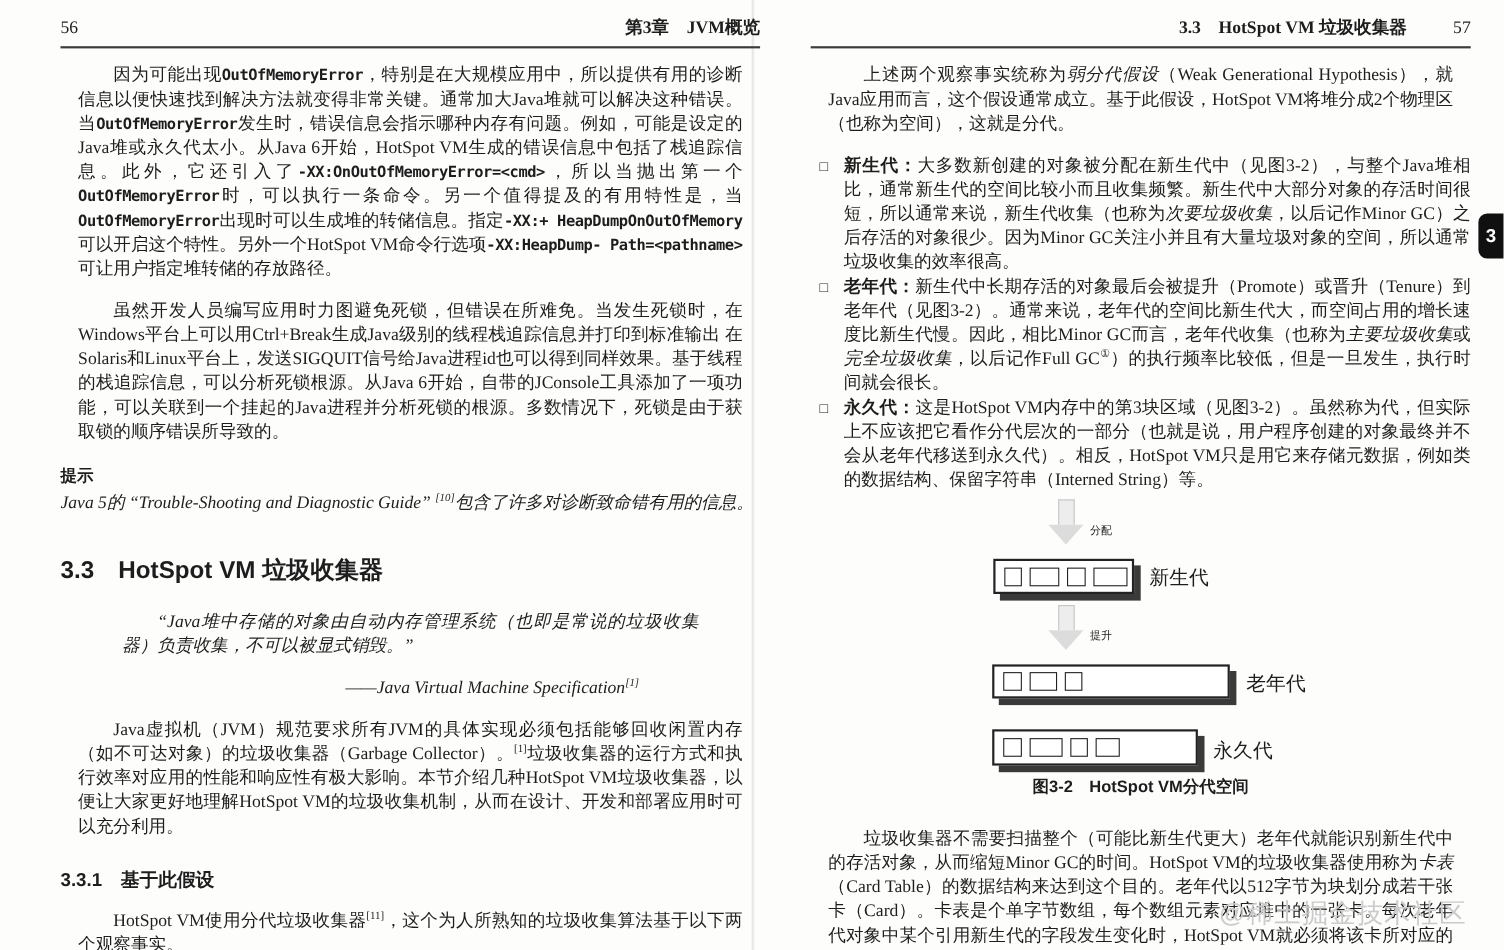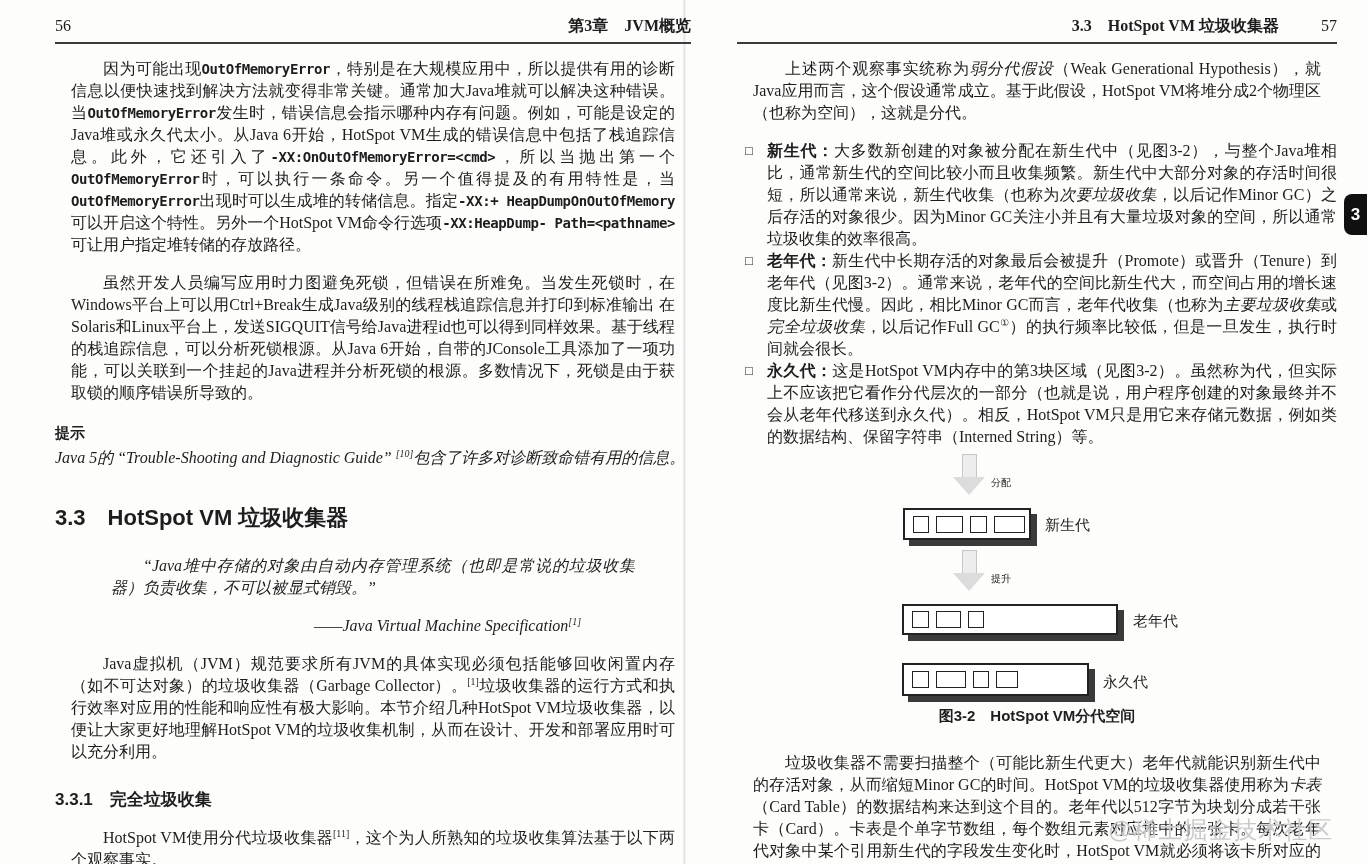--- a/index.html
+++ b/index.html
@@ -60,21 +60,21 @@
   .fig-arrow.a2{left:216px;top:96px;}
   .arrow-label{position:absolute;font-size:10px;}
   .arrow-label.al1{left:254px;top:18px;}
   .arrow-label.al2{left:254px;top:114px;}
   .mem-bar{position:absolute;background:#fff;border:2px solid #222;box-sizing:border-box;
     box-shadow:6px 6px 0 #3a3a3a;display:flex;align-items:center;gap:7px;padding-left:8px;}
   .mem-bar .cell{height:17px;border:1.8px solid #222;box-sizing:border-box;display:inline-block;}
   .mem-bar.b1{left:166px;top:54px;width:128px;height:32px;}
   .mem-bar.b2{left:165px;top:150px;width:216px;height:31px;}
   .mem-bar.b3{left:165px;top:209px;width:187px;height:33px;}
-  .bar-label{position:absolute;font-size:15px;}
+  .bar-label{position:absolute;font-size:18px;}
   .bar-label.bl1{left:308px;top:60px;}
   .bar-label.bl2{left:396px;top:156px;}
   .bar-label.bl3{left:366px;top:217px;}
   .fig-caption{position:absolute;left:110px;width:380px;top:251px;text-align:center;
     font-family:"Liberation Sans","DejaVu Sans",sans-serif;font-weight:bold;font-size:15px;}
 
   .chapter-tab{position:absolute;right:0;top:194px;width:23px;height:41px;background:#101010;
     color:#fff;border-radius:8px 0 0 8px;display:flex;align-items:center;justify-content:center;
     font-family:"Liberation Sans","DejaVu Sans",sans-serif;font-weight:bold;font-size:17px;}
   .watermark{position:absolute;left:1108px;top:814px;font-size:24px;color:#cbcbcb;
@@ -102,21 +102,21 @@
 
     <h2>3.3　HotSpot VM 垃圾收集器</h2>
 
     <div class="quote">
       <p class="indent"><span>“Java堆中存储的对象由自动内存管理系统（也即是常说的垃圾收集器）负责收集，不可以被显式销毁。”</span></p>
       <p class="attribution"><span>——Java Virtual Machine Specification</span><span class="sup">[1]</span></p>
     </div>
 
     <p class="indent"><span>Java虚拟机（JVM）规范要求所有JVM的具体实现必须包括能够回收闲置内存（如不可达对象）的垃圾收集器（Garbage Collector）。</span><span class="sup">[1]</span><span>垃圾收集器的运行方式和执行效率对应用的性能和响应性有极大影响。本节介绍几种HotSpot VM垃圾收集器，以便让大家更好地理解HotSpot VM的垃圾收集机制，从而在设计、开发和部署应用时可以充分利用。</span></p>
 
-    <h3>3.3.1　完全垃圾收集</h3>
+    <h3>3.3.1　基于此假设</h3>
 
     <p class="indent"><span>HotSpot VM使用分代垃圾收集器</span><span class="sup">[11]</span><span>，这个为人所熟知的垃圾收集算法基于以下两个观察事实。</span></p>
 
     <ul class="plain-bullets">
       <li>
         <span class="bullet-marker">□</span><span>大多数分配对象的存活时间很短。</span>
       </li>
       <li>
         <span class="bullet-marker">□</span><span>存活时间久的对象很少引用存活时间短的对象。</span>
       </li>

